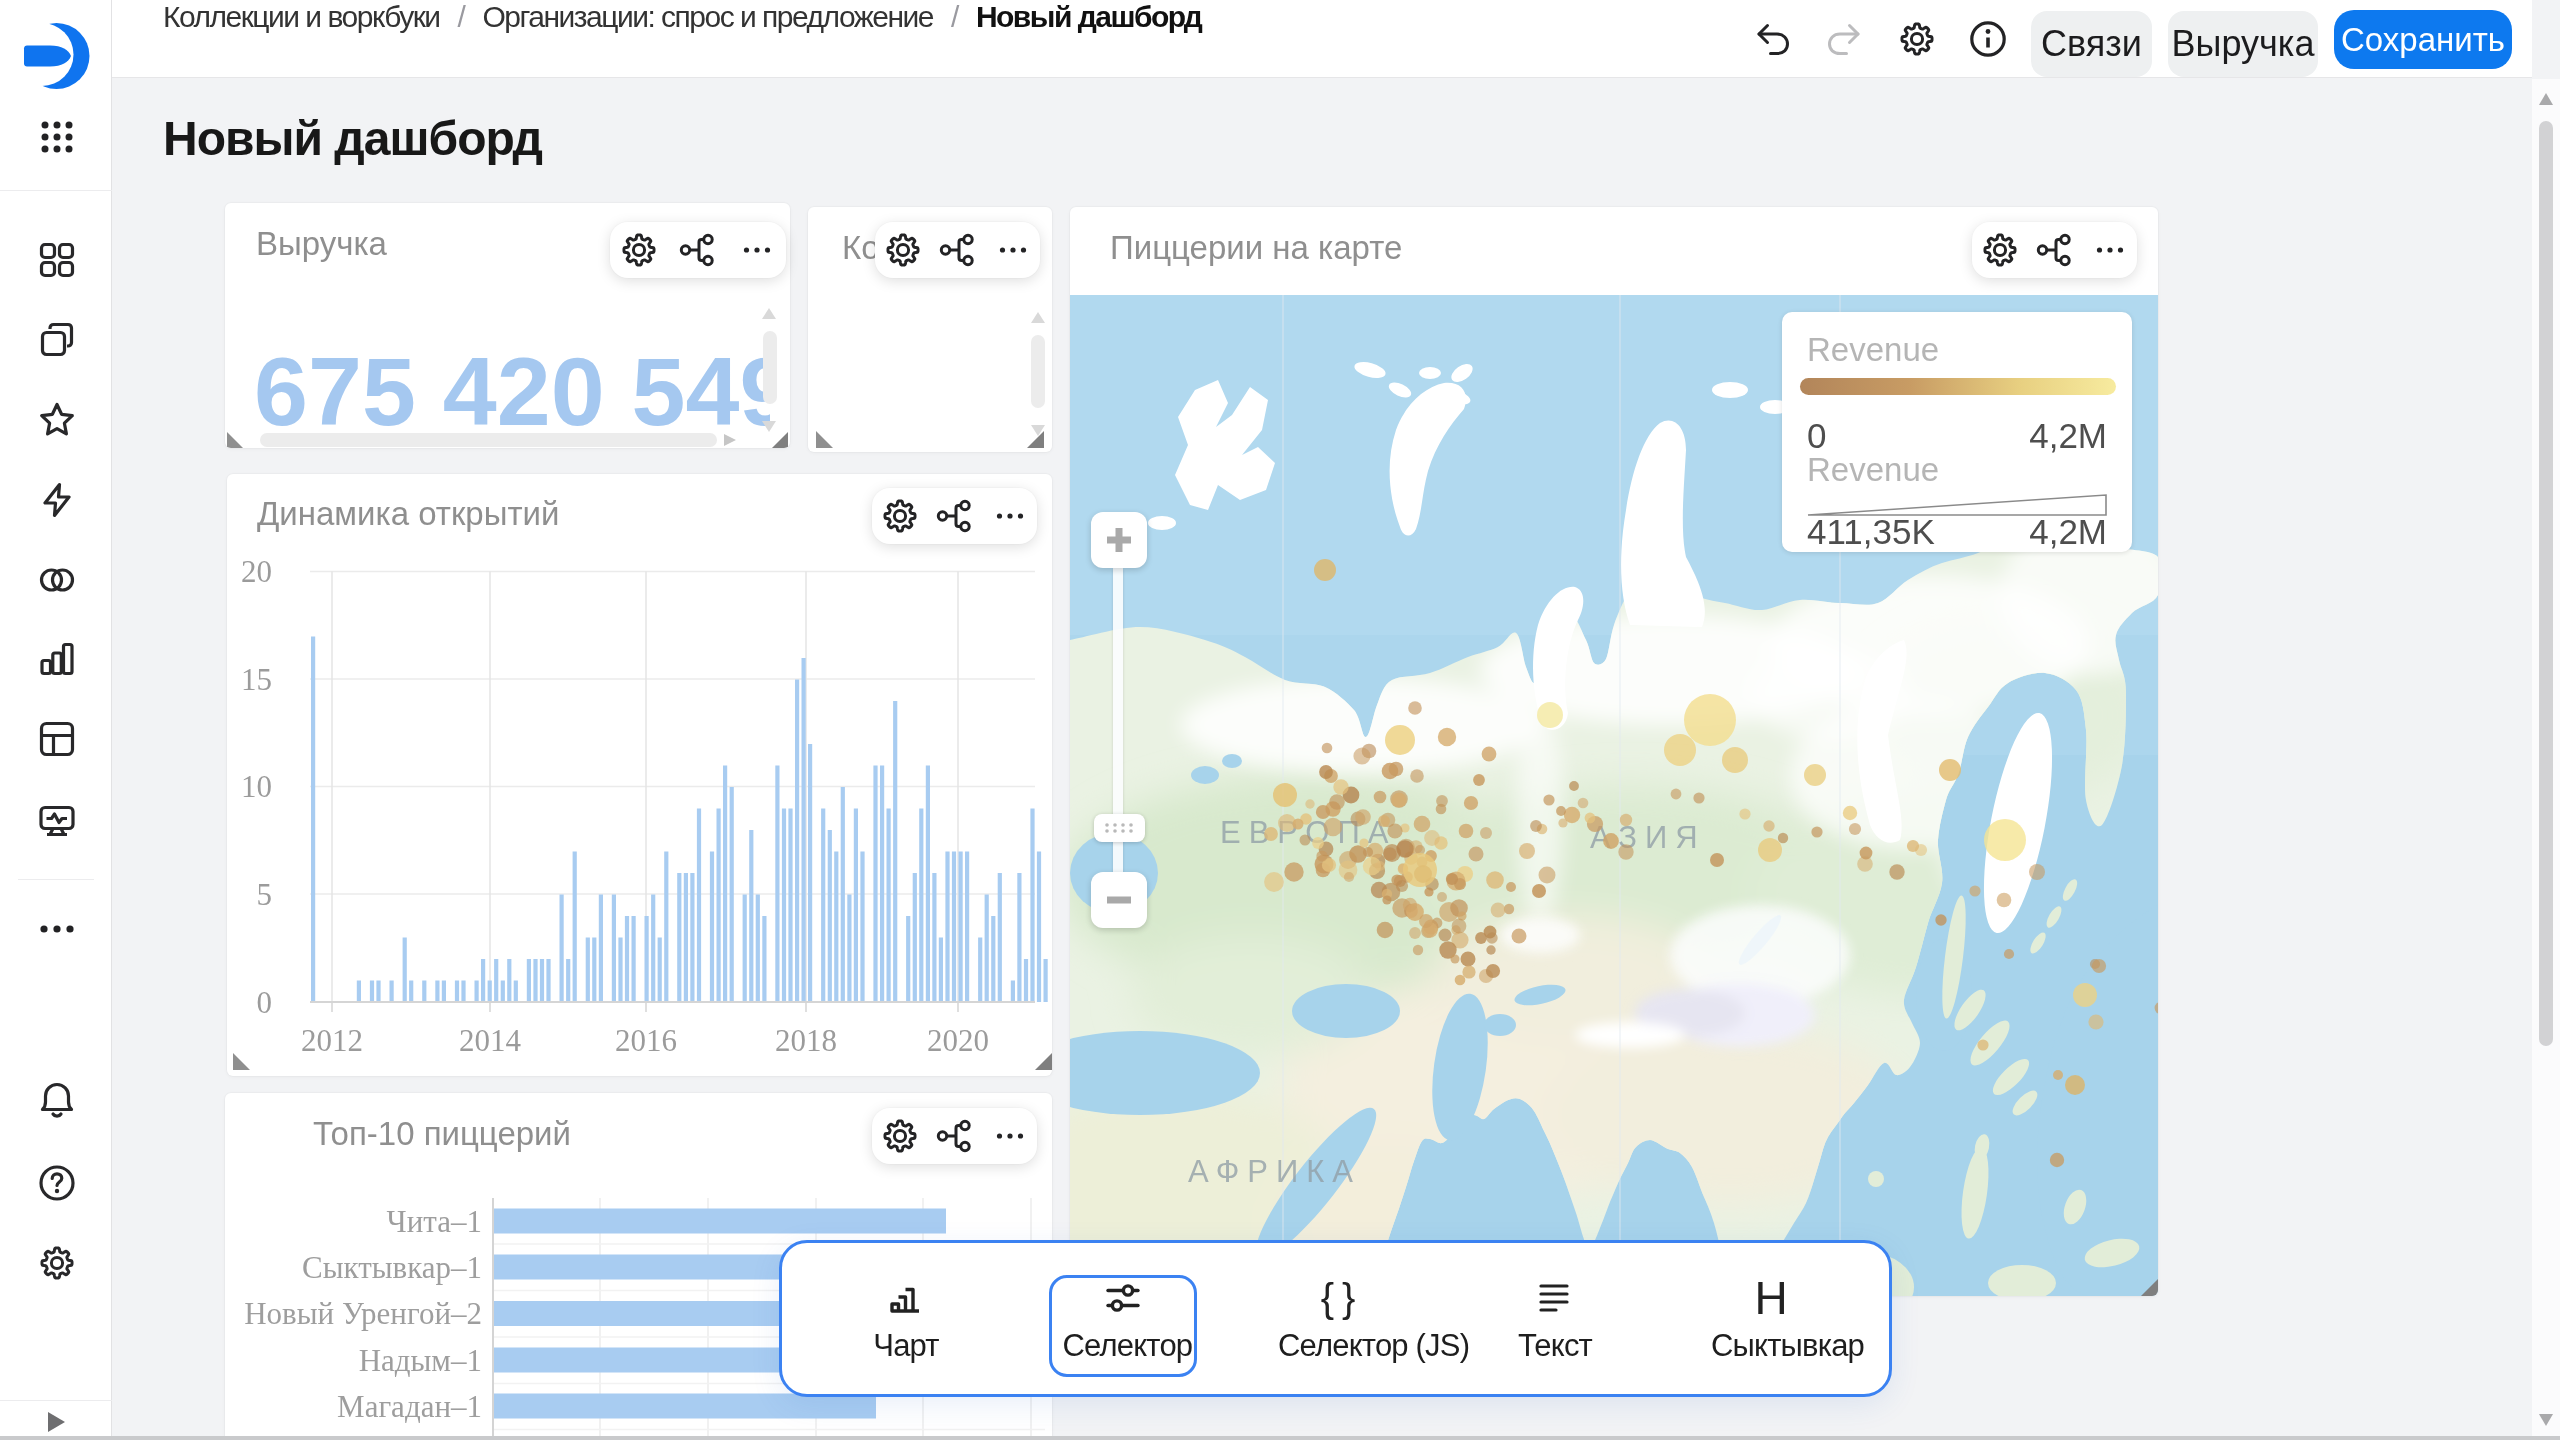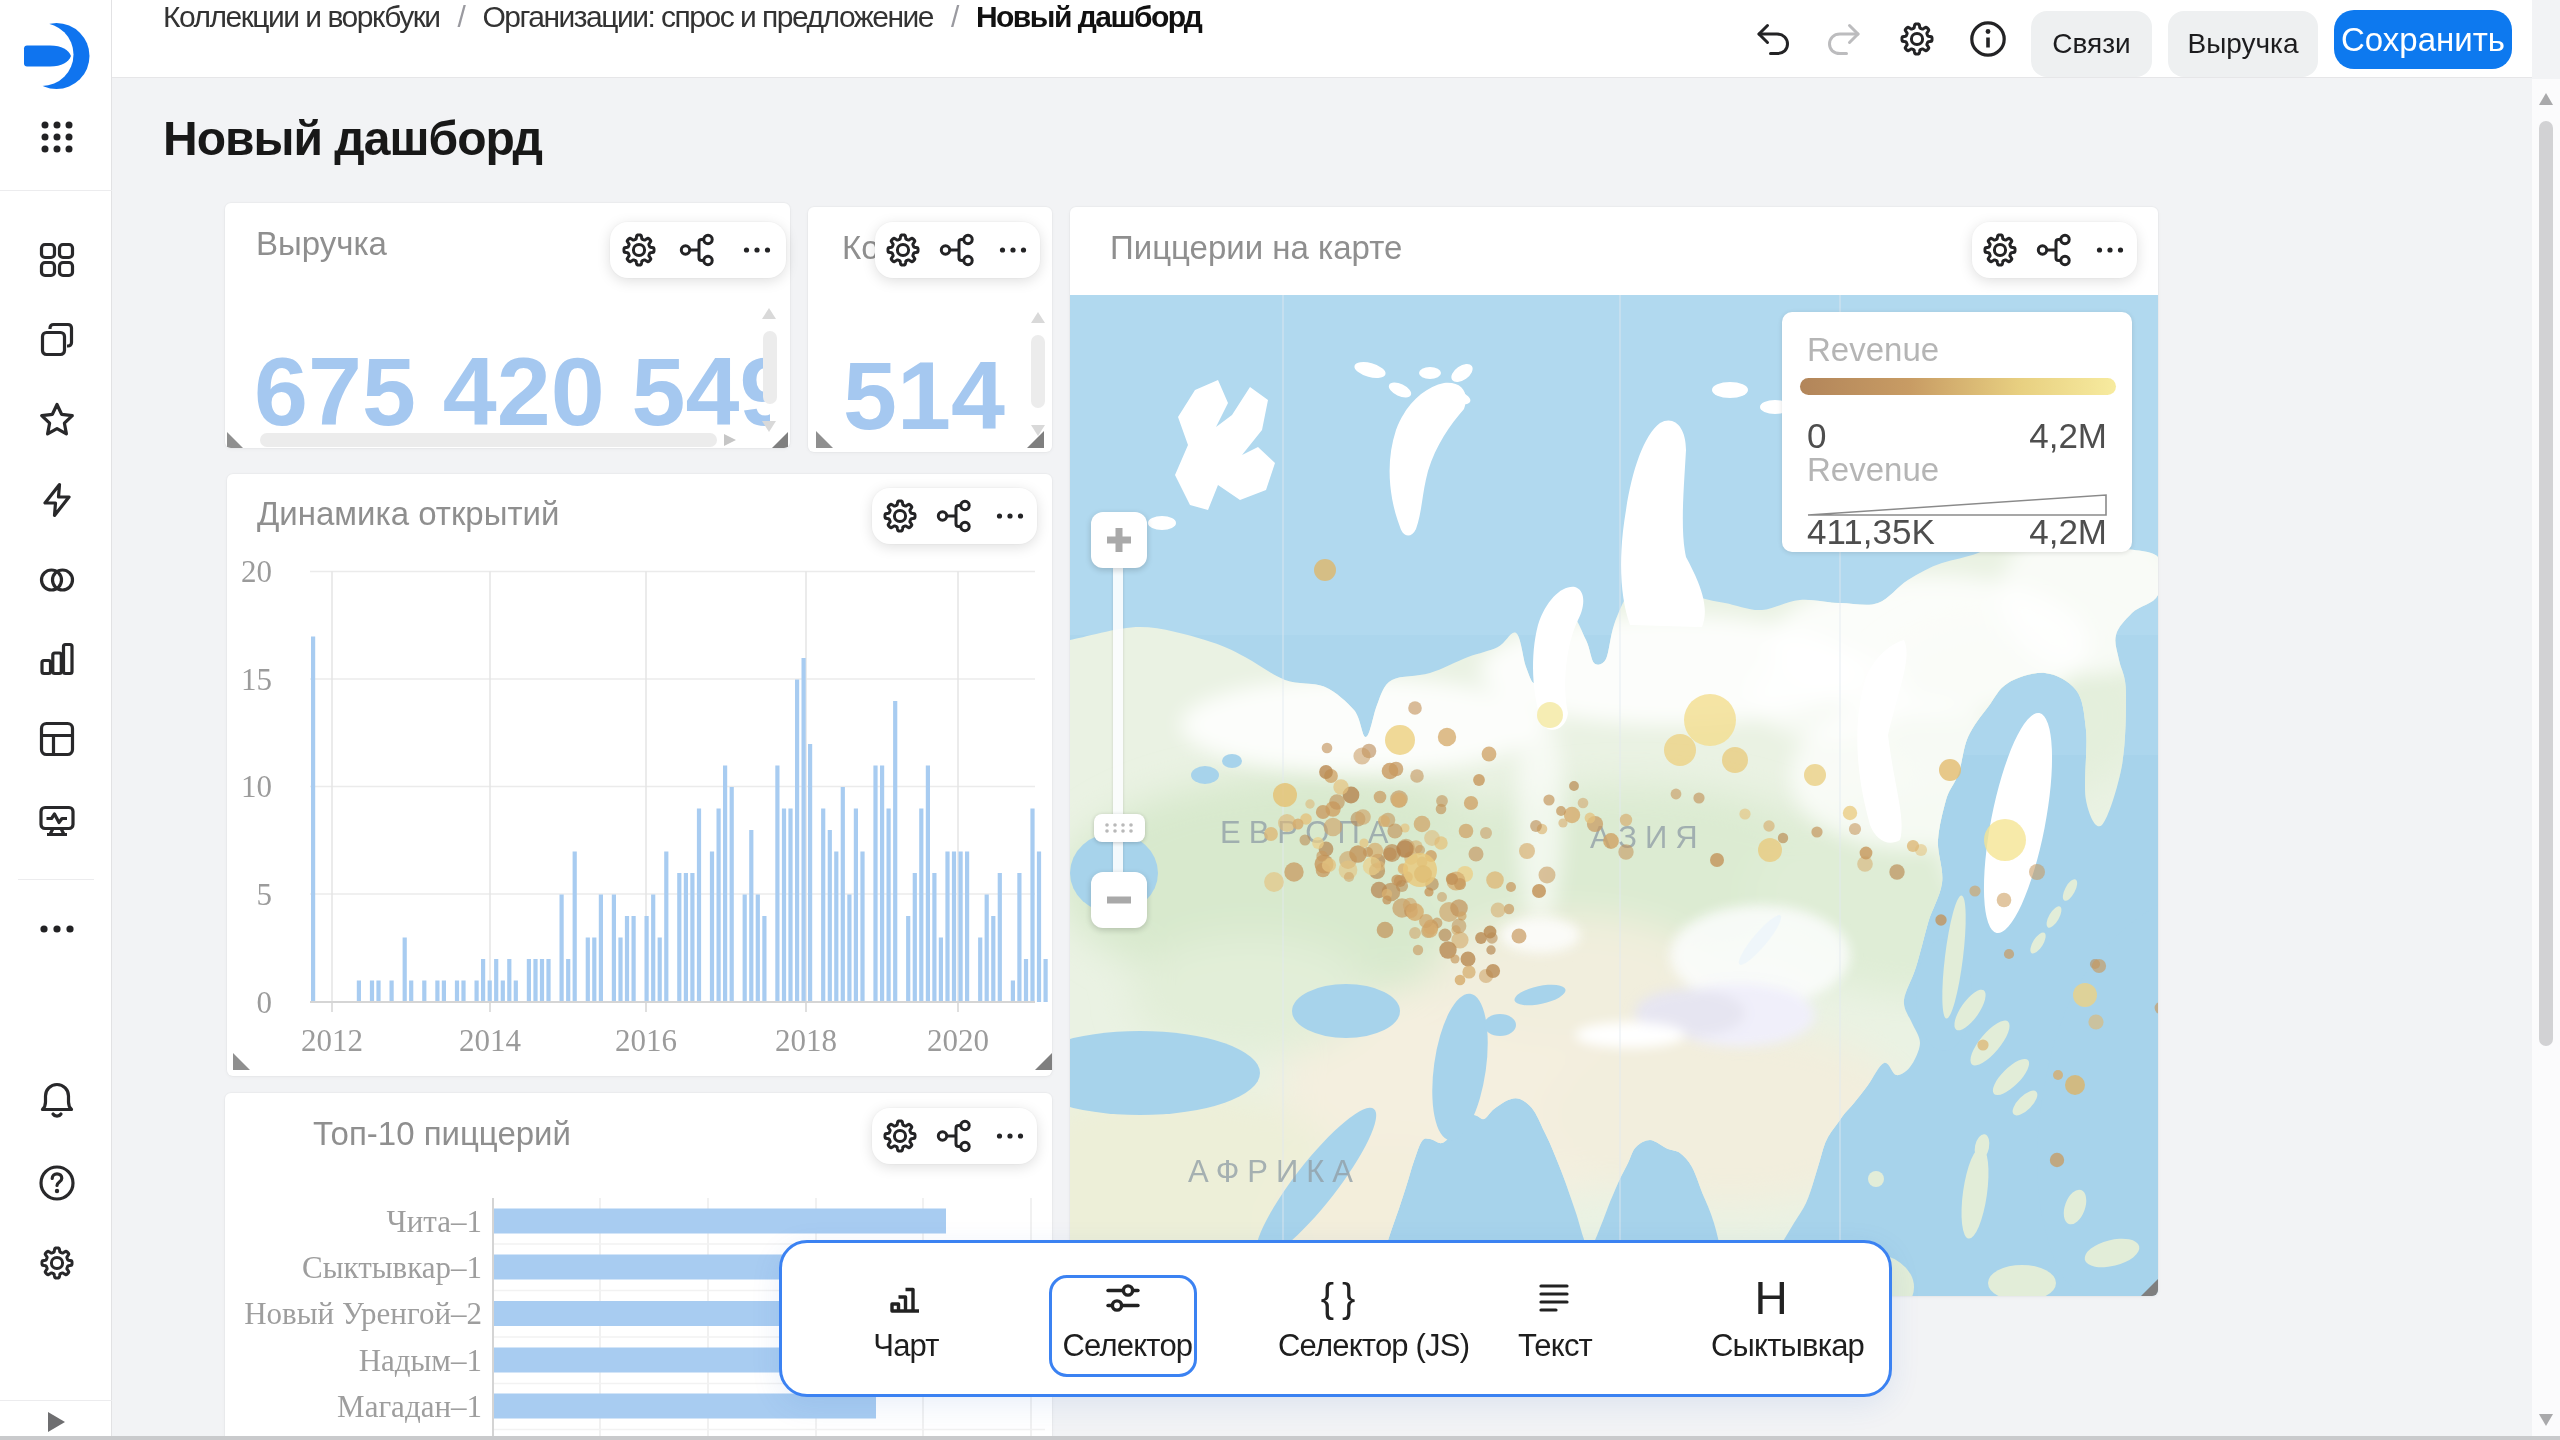--- a/index.html
+++ b/index.html
@@ -4,21 +4,21 @@
 <style>
   * { margin:0; padding:0; box-sizing:border-box; }
   html,body { width:2560px; height:1440px; overflow:hidden; font-family:"Liberation Sans", sans-serif; background:#f2f3f5; }
   .abs { position:absolute; }
   
   #header { position:absolute; left:112px; top:0; width:2420px; height:78px; background:#fff; border-bottom:1px solid #e6e6e8; z-index:30; }
   .crumbs { position:absolute; left:51px; top:0; height:78px; display:flex; align-items:flex-start; font-size:30px; letter-spacing:-1.5px; color:#333; }
   .crumbs .sep { color:#9a9aa0; margin:0 18px; font-size:30px; }
   .crumbs .last { font-weight:700; color:#111; }
   .hicon { position:absolute; top:19px; width:40px; height:40px; }
-  .hbtn { position:absolute; top:11px; height:66px; border-radius:16px; background:#eef0f1; color:#1c1c1e; font-size:28px; display:flex; align-items:center; justify-content:center; }
+  .hbtn { position:absolute; top:11px; height:66px; border-radius:16px; background:#eef0f1; color:#1c1c1e; font-size:36px; display:flex; align-items:center; justify-content:center; }
   #savebtn { position:absolute; left:2222px; top:10px; width:178px; height:59px; border-radius:20px; background:#0d79ef; color:#fff; font-size:33px; display:flex; align-items:center; justify-content:center; }
   
   #sidebar { position:absolute; left:0; top:0; width:112px; height:1440px; background:#fff; border-right:1px solid #e2e2e4; z-index:40; }
   .sdiv { position:absolute; left:0; width:112px; border-top:1px solid #ececee; }
   .sicon { position:absolute; left:37px; width:40px; height:40px; }
   
   #content { position:absolute; left:113px; top:79px; width:2419px; height:1361px; background:#f2f3f5; }
   h1 { position:absolute; left:50px; top:32px; font-size:48px; font-weight:700; color:#181818; letter-spacing:-1px; }
   .card { position:absolute; background:#fff; border-radius:6px; box-shadow:0 0 0 1px rgba(0,0,0,0.02), 0 1px 4px rgba(0,0,0,0.04); }
   .ctitle { position:absolute; left:31px; top:22px; font-size:33px; color:#8f8f8f; white-space:nowrap; }
@@ -70,21 +70,20 @@
     </svg>
   <svg width="40" height="40" viewBox="0 0 40 40" fill="#232325">
       <circle cx="9.5" cy="20" r="2.6"></circle>
       <circle cx="20" cy="20" r="2.6"></circle>
       <circle cx="30.5" cy="20" r="2.6"></circle>
     </svg>
 </div>
 
 <div class="card" style="left:808px;top:207px;width:244px;height:245px;overflow:hidden;">
   <div class="ctitle" style="left:34px;">Количество</div>
-  <div class="bignum" style="left:35px;top:133px;">514</div>
   <div class="tri" style="left:223px;top:105px;border-bottom:11px solid #d9d9d9;border-left:7px solid transparent;border-right:7px solid transparent;"></div>
   <div class="sb-track-v" style="left:223px;top:128px;height:73px;"></div>
   <div class="tri" style="left:223px;top:218px;border-top:11px solid #d9d9d9;border-left:7px solid transparent;border-right:7px solid transparent;"></div>
   <div class="tri" style="left:8px;top:224px;border-left:17px solid #8f8f8f;border-top:17px solid transparent;"></div>
   <div class="tri" style="left:219px;top:224px;border-right:17px solid #7f7f7f;border-top:17px solid transparent;"></div>
 </div>
 <div class="pill" style="left:875px;top:222px;width:165px;">
   <svg width="40" height="40" viewBox="0 0 40 40" fill="none" stroke="#232325" stroke-width="3" stroke-linejoin="round">
       <path d="M35.0,20.0 L35.0,20.7 L34.9,21.5 L34.5,22.2 L32.8,22.6 L31.2,22.8 L30.7,23.3 L30.5,23.8 L30.3,24.3 L30.1,24.8 L29.9,25.3 L29.9,25.9 L30.9,27.3 L31.8,28.8 L31.6,29.5 L31.1,30.1 L30.6,30.6 L30.1,31.1 L29.5,31.6 L28.8,31.8 L27.3,30.9 L25.9,29.9 L25.3,29.9 L24.8,30.1 L24.3,30.3 L23.8,30.5 L23.3,30.7 L22.8,31.2 L22.6,32.8 L22.2,34.5 L21.5,34.9 L20.7,35.0 L20.0,35.0 L19.3,35.0 L18.5,34.9 L17.8,34.5 L17.4,32.8 L17.2,31.2 L16.7,30.7 L16.2,30.5 L15.7,30.3 L15.2,30.1 L14.7,29.9 L14.1,29.9 L12.7,30.9 L11.2,31.8 L10.5,31.6 L9.9,31.1 L9.4,30.6 L8.9,30.1 L8.4,29.5 L8.2,28.8 L9.1,27.3 L10.1,25.9 L10.1,25.3 L9.9,24.8 L9.7,24.3 L9.5,23.8 L9.3,23.3 L8.8,22.8 L7.2,22.6 L5.5,22.2 L5.1,21.5 L5.0,20.7 L5.0,20.0 L5.0,19.3 L5.1,18.5 L5.5,17.8 L7.2,17.4 L8.8,17.2 L9.3,16.7 L9.5,16.2 L9.7,15.7 L9.9,15.2 L10.1,14.7 L10.1,14.1 L9.1,12.7 L8.2,11.2 L8.4,10.5 L8.9,9.9 L9.4,9.4 L9.9,8.9 L10.5,8.4 L11.2,8.2 L12.7,9.1 L14.1,10.1 L14.7,10.1 L15.2,9.9 L15.7,9.7 L16.2,9.5 L16.7,9.3 L17.2,8.8 L17.4,7.2 L17.8,5.5 L18.5,5.1 L19.3,5.0 L20.0,5.0 L20.7,5.0 L21.5,5.1 L22.2,5.5 L22.6,7.2 L22.8,8.8 L23.3,9.3 L23.8,9.5 L24.3,9.7 L24.8,9.9 L25.3,10.1 L25.9,10.1 L27.3,9.1 L28.8,8.2 L29.5,8.4 L30.1,8.9 L30.6,9.4 L31.1,9.9 L31.6,10.5 L31.8,11.2 L30.9,12.7 L29.9,14.1 L29.9,14.7 L30.1,15.2 L30.3,15.7 L30.5,16.2 L30.7,16.7 L31.2,17.2 L32.8,17.4 L34.5,17.8 L34.9,18.5 L35.0,19.3 Z"></path>
       <circle cx="20" cy="20" r="5.6"></circle>

